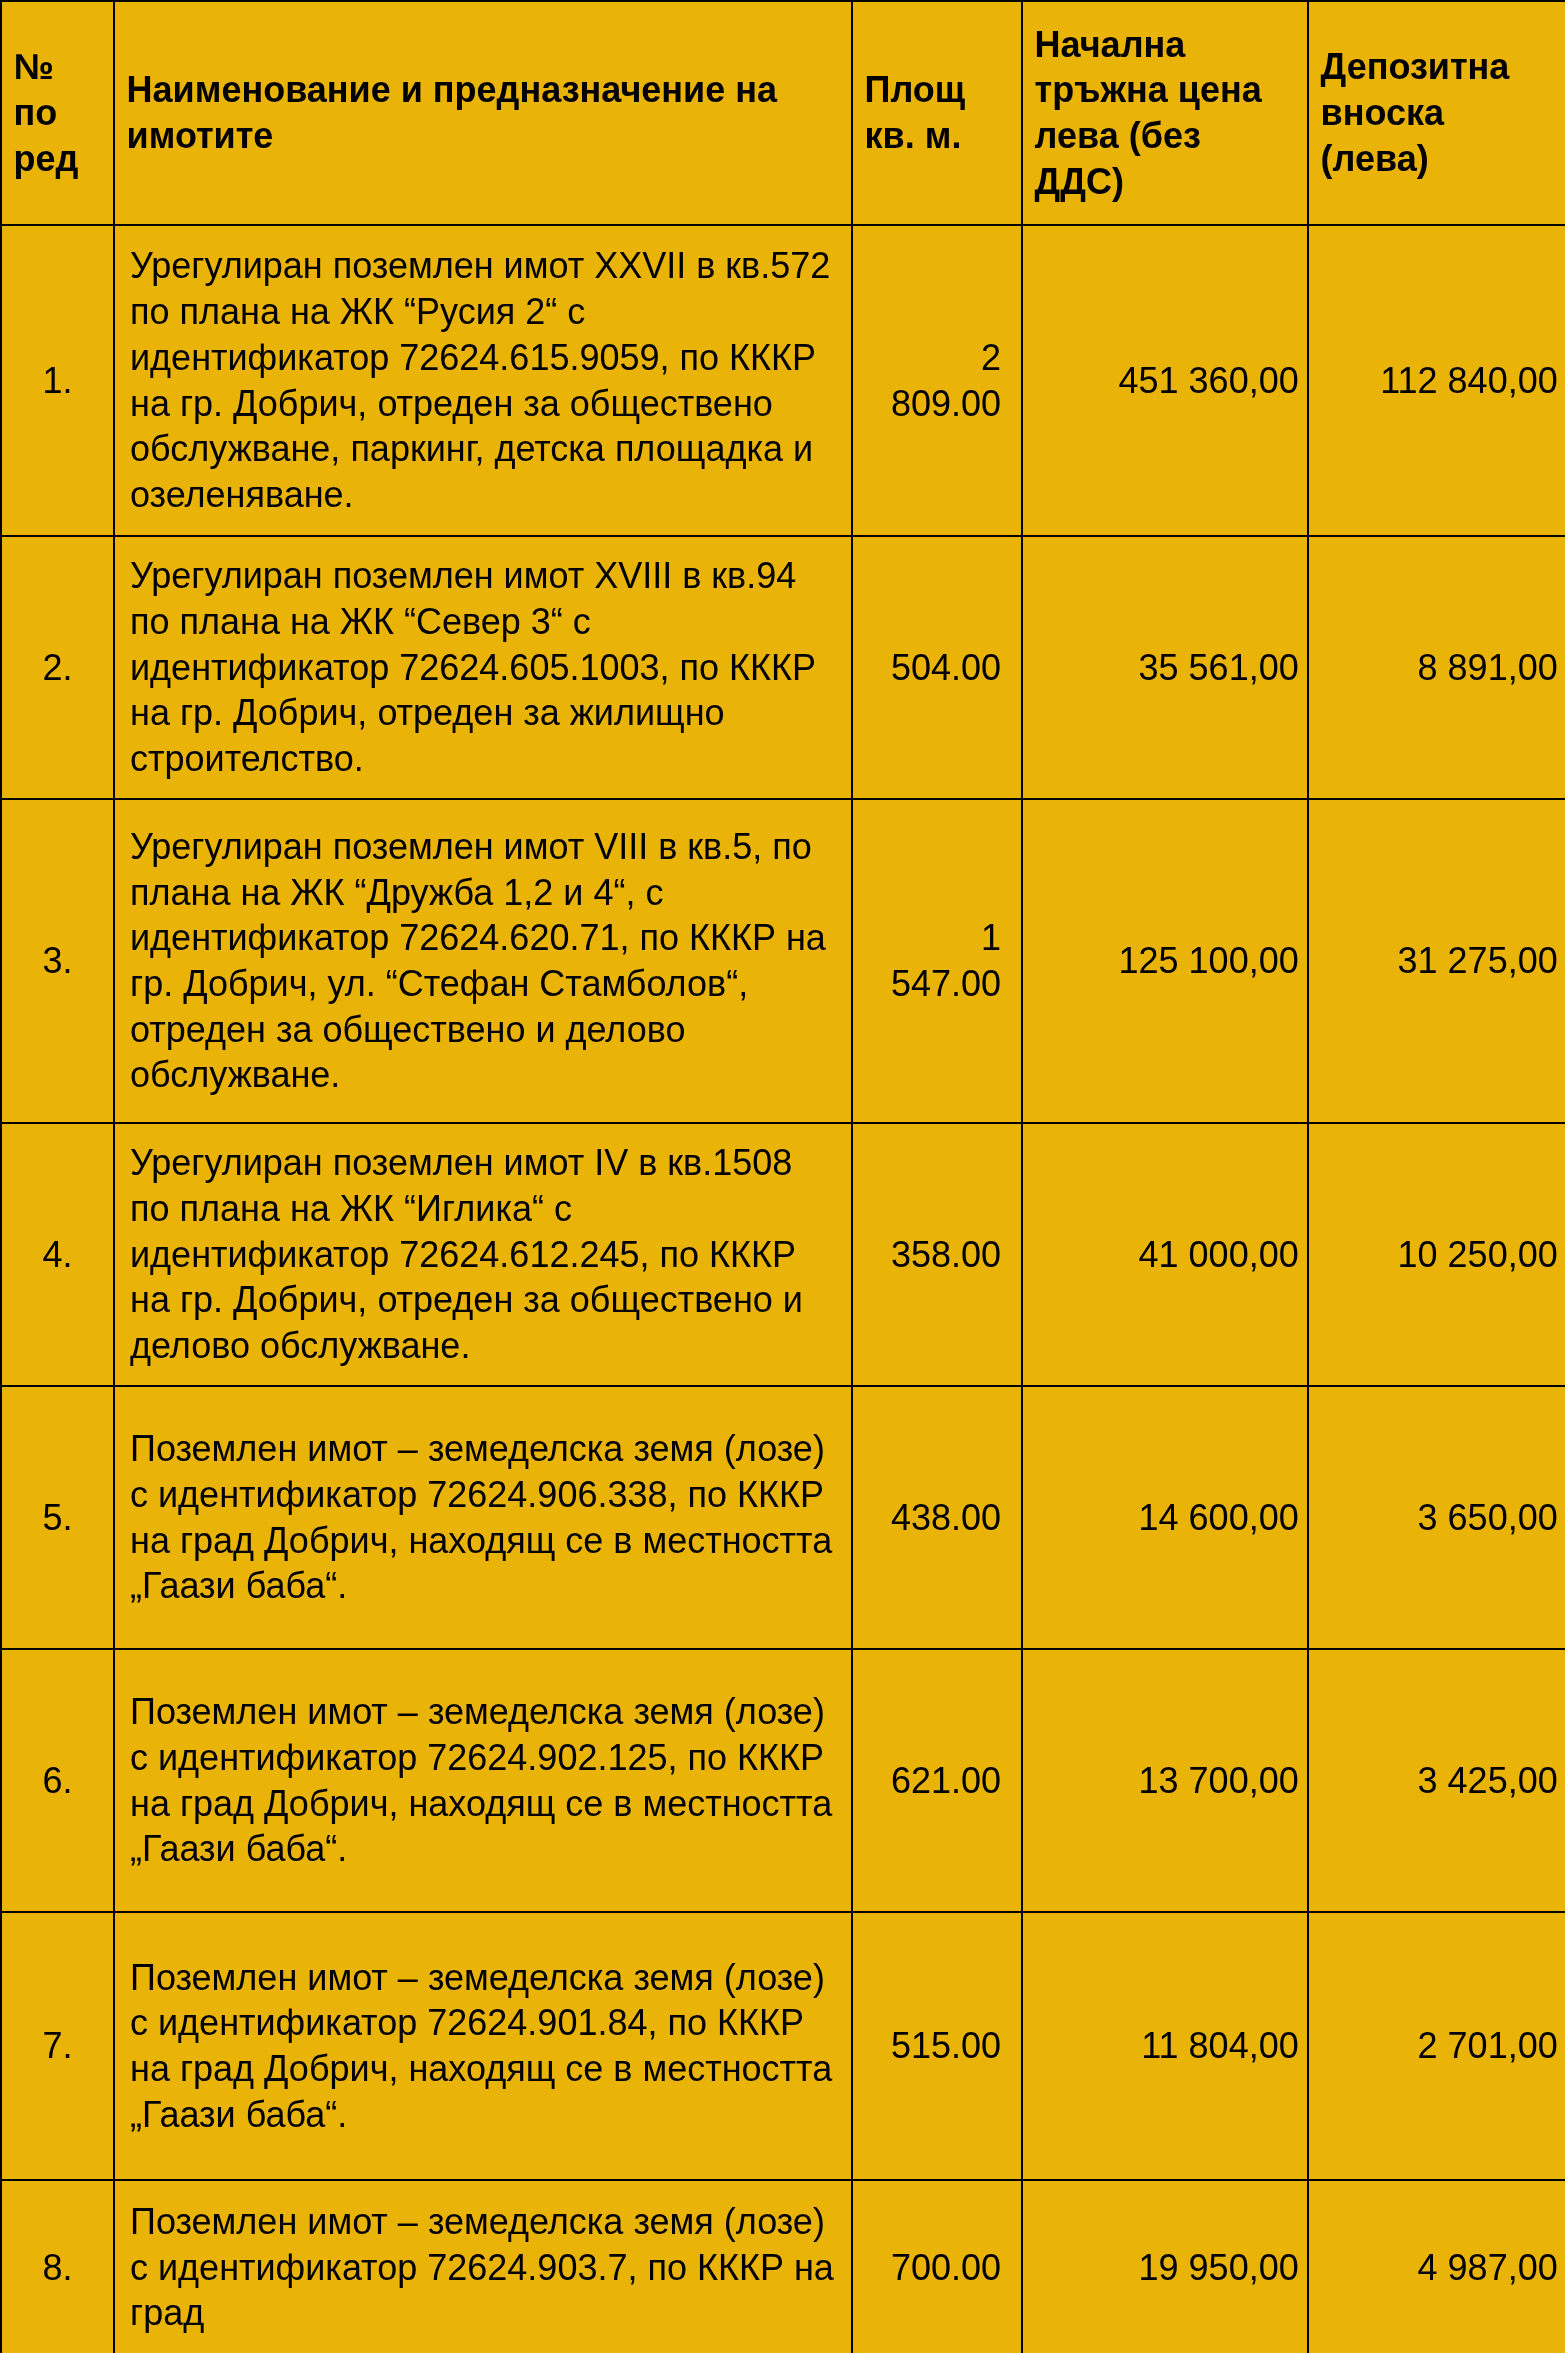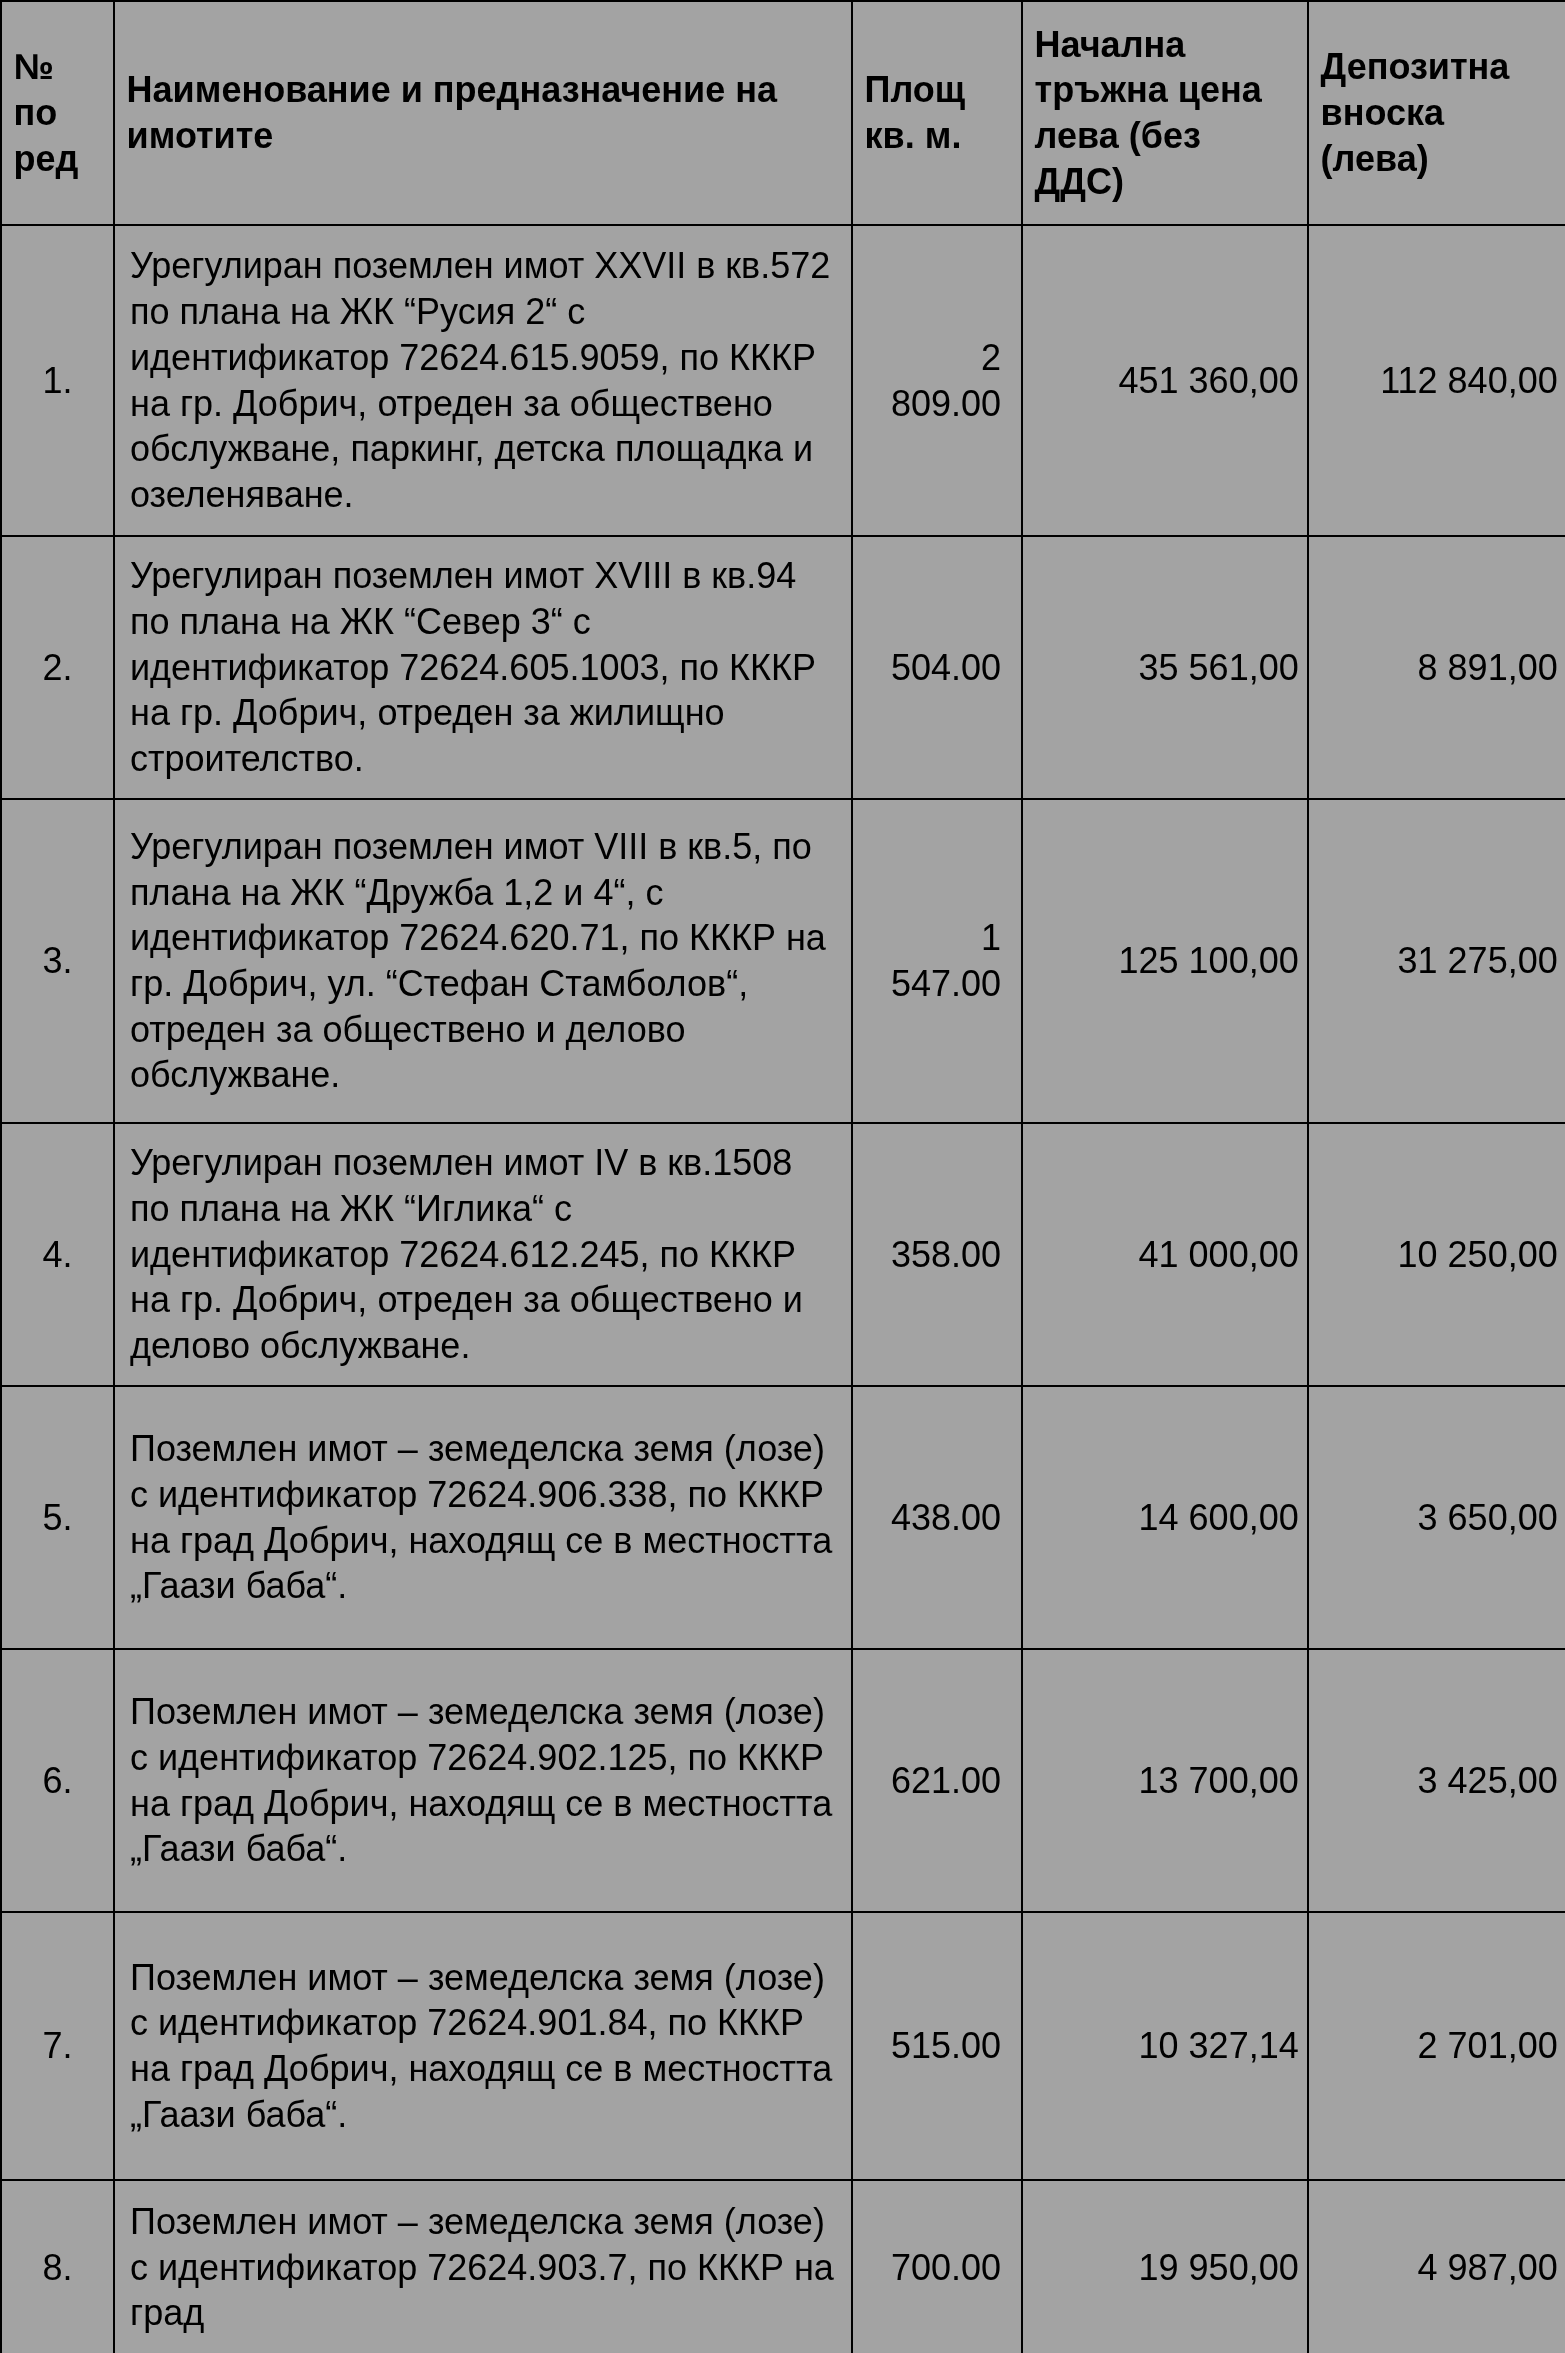--- a/index.html
+++ b/index.html
@@ -10,21 +10,21 @@
     overflow: hidden;
     background: #ffffff;
     color: #000000;
     font-family: "Liberation Sans", sans-serif;
   }
   .page {
     width: 1565px;
     height: 2354px;
     overflow: hidden;
     position: relative;
-    background: #a3a3a3;
+    background: #eab308;
   }
   table.props {
     border-collapse: collapse;
     table-layout: fixed;
     width: 1565px;
   }
   table.props th,
   table.props td {
     border: 2.5px solid #000000;
     font-size: 36px;
@@ -116,21 +116,21 @@
         <td class="c-num">6.</td>
         <td class="c-name">Поземлен имот – земеделска земя (лозе) с идентификатор 72624.902.125, по КККР на град Добрич, находящ се в местността „Гаази баба“.</td>
         <td class="c-area">621.00</td>
         <td class="c-price">13 700,00</td>
         <td class="c-deposit">3 425,00</td>
       </tr>
       <tr class="h-r7">
         <td class="c-num">7.</td>
         <td class="c-name">Поземлен имот – земеделска земя (лозе) с идентификатор 72624.901.84, по КККР на град Добрич, находящ се в местността „Гаази баба“.</td>
         <td class="c-area">515.00</td>
-        <td class="c-price">10 327,14</td>
+        <td class="c-price">11 804,00</td>
         <td class="c-deposit">2 701,00</td>
       </tr>
       <tr class="h-r8">
         <td class="c-num">8.</td>
         <td class="c-name">Поземлен имот – земеделска земя (лозе) с идентификатор 72624.903.7, по КККР на град</td>
         <td class="c-area">700.00</td>
         <td class="c-price">19 950,00</td>
         <td class="c-deposit">4 987,00</td>
       </tr>
     </tbody>

